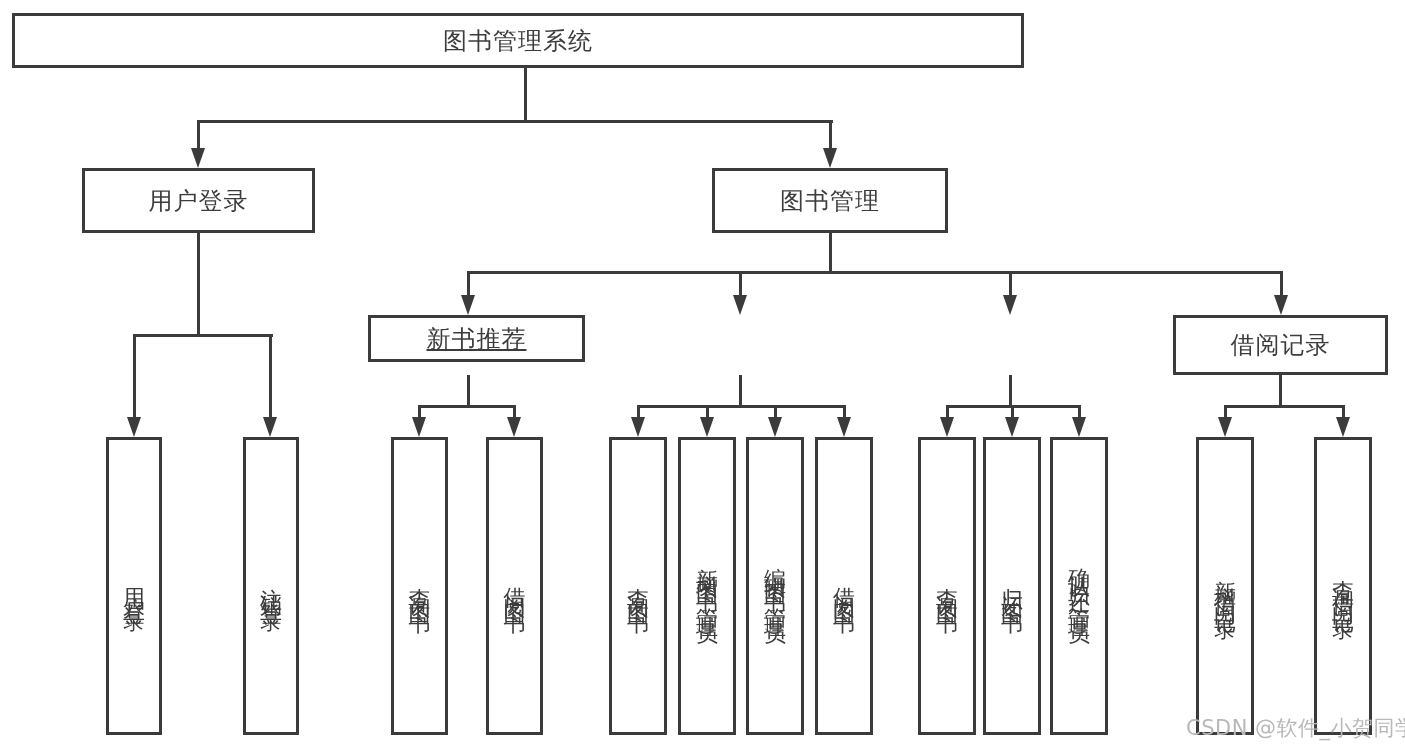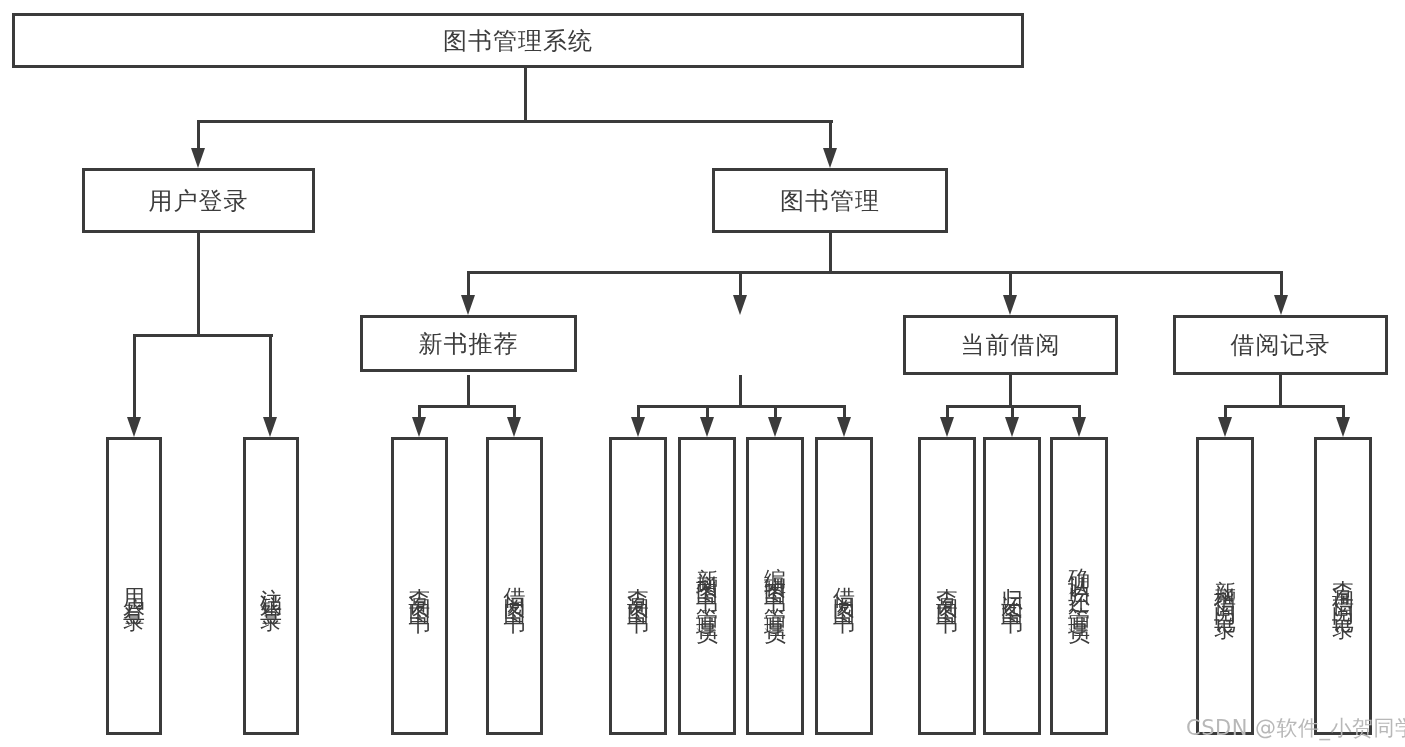--- a/index.html
+++ b/index.html
@@ -89,25 +89,22 @@
   <div class="hl" style="left:467px;top:271px;width:816px;"></div>
   <div class="vl" style="left:467px;top:271px;height:26px;"></div>
   <div class="arrow" style="left:461px;top:295px;"></div>
   <div class="vl" style="left:739px;top:271px;height:26px;"></div>
   <div class="arrow" style="left:733px;top:295px;"></div>
   <div class="vl" style="left:1009px;top:271px;height:26px;"></div>
   <div class="arrow" style="left:1003px;top:295px;"></div>
   <div class="vl" style="left:1280px;top:271px;height:26px;"></div>
   <div class="arrow" style="left:1274px;top:295px;"></div>
 
-  <div class="box h" style="left:360px;top:315px;width:217px;height:57px;">
+  <div class="box h" style="left:368px;top:315px;width:217px;height:47px;text-decoration:underline;">
     <span>新书推荐</span>
-  </div>
-  <div class="box h" style="left:903px;top:315px;width:215px;height:60px;">
-    <span>当前借阅</span>
   </div>
   <div class="box h" style="left:1173px;top:315px;width:215px;height:60px;">
     <span>借阅记录</span>
   </div>
 
   <div class="vl" style="left:467px;top:375px;height:33px;"></div>
   <div class="hl" style="left:418px;top:405px;width:98px;"></div>
   <div class="vl" style="left:418px;top:405px;height:14px;"></div>
   <div class="arrow" style="left:412px;top:417px;"></div>
   <div class="vl" style="left:513px;top:405px;height:14px;"></div>

